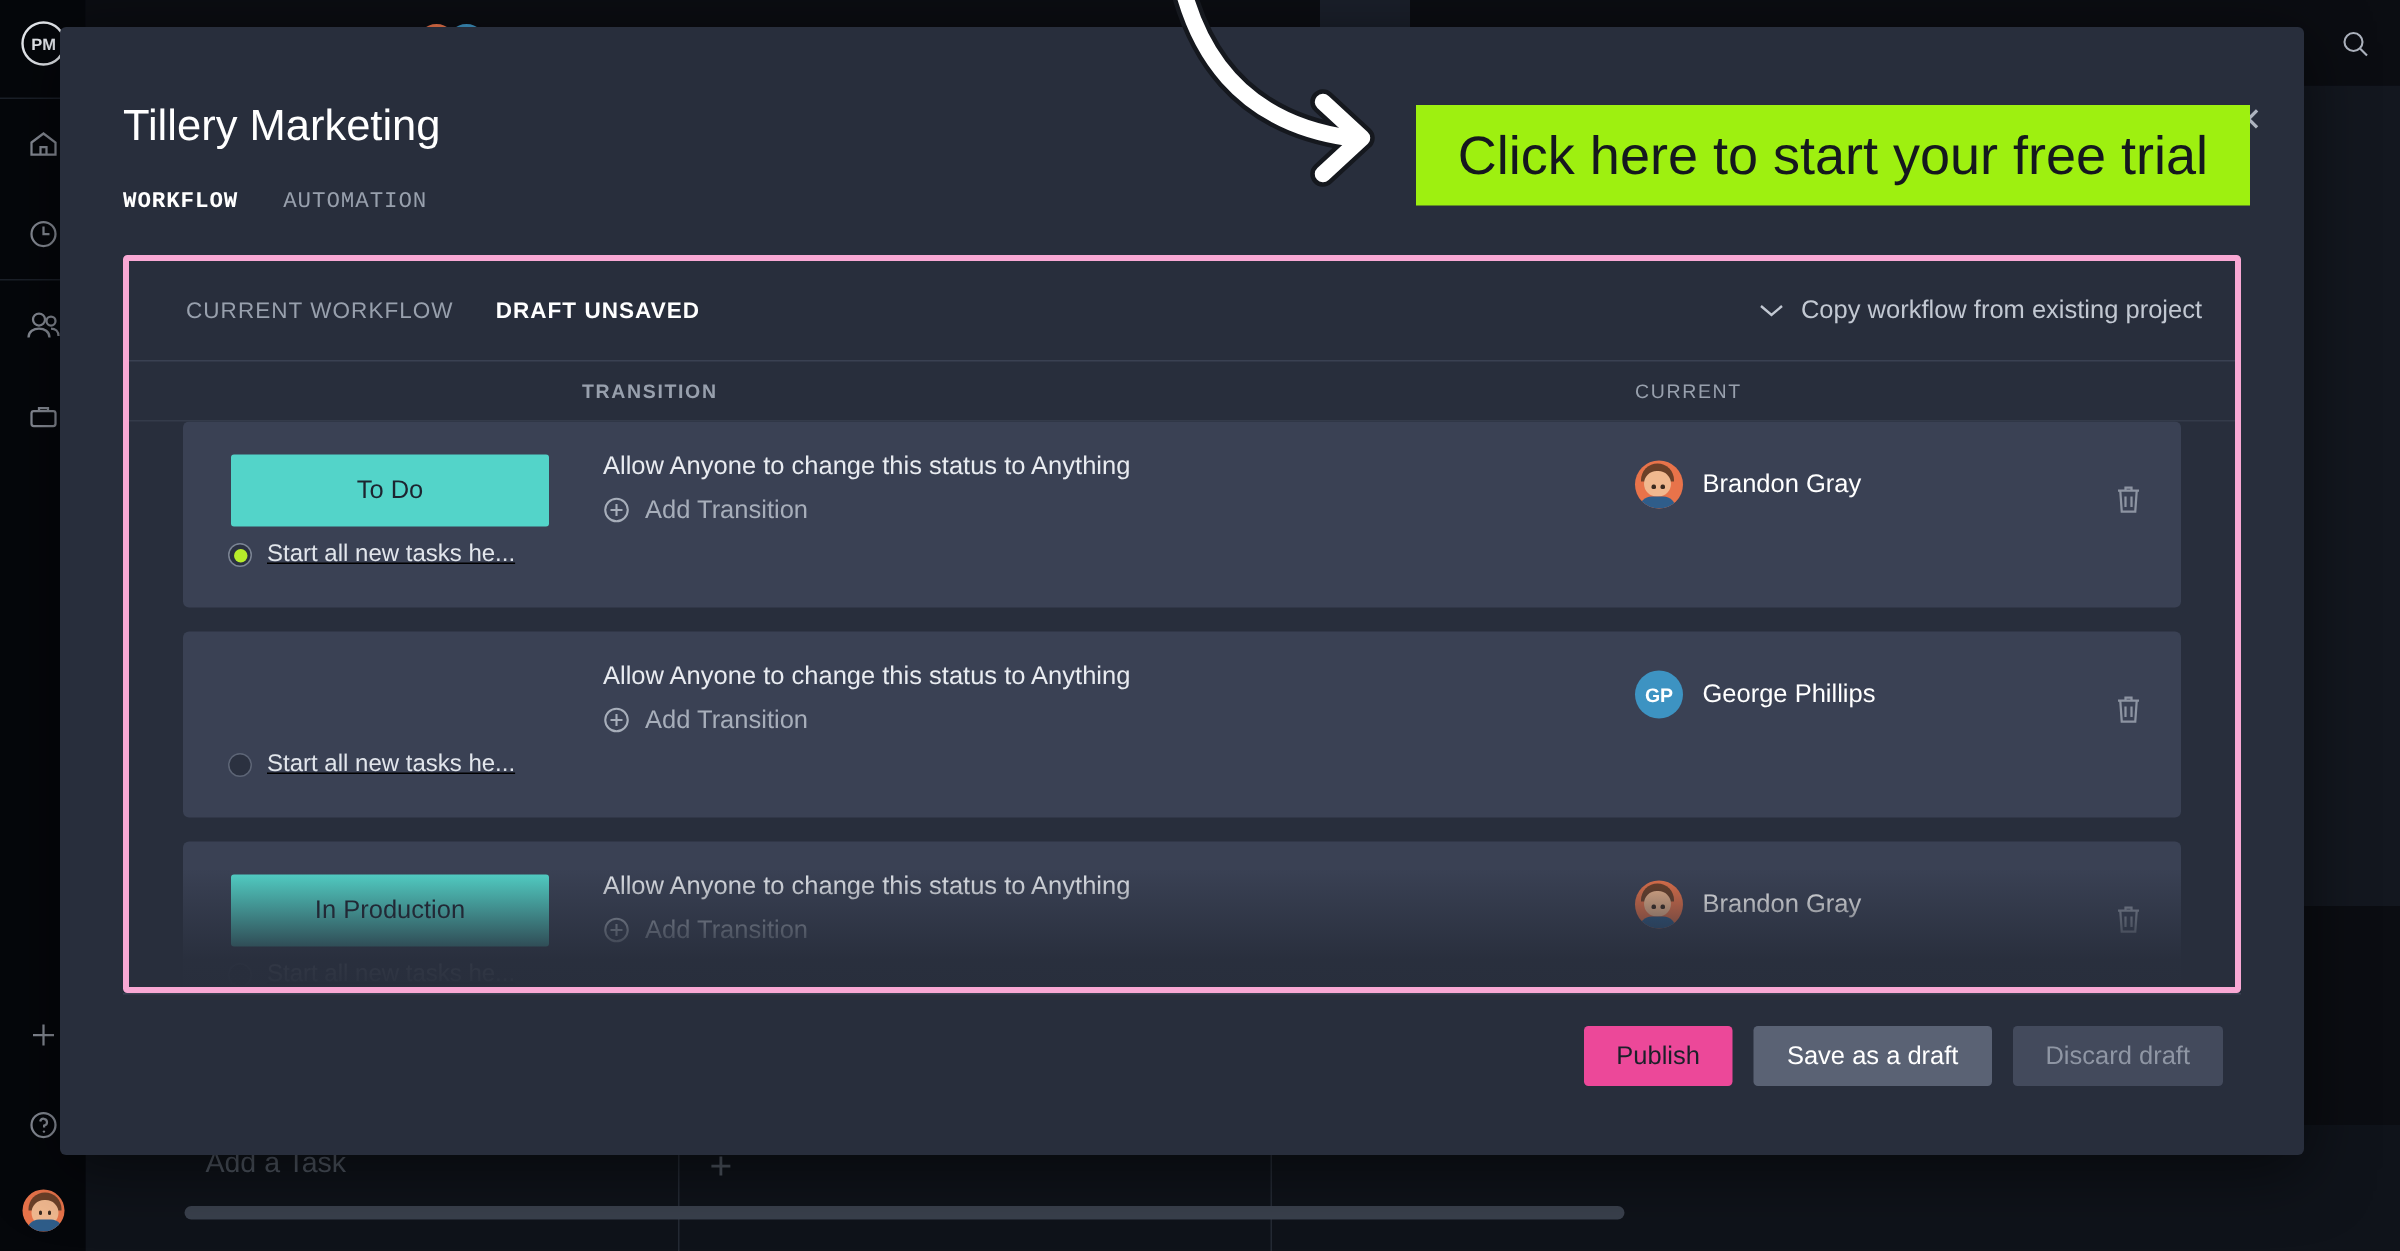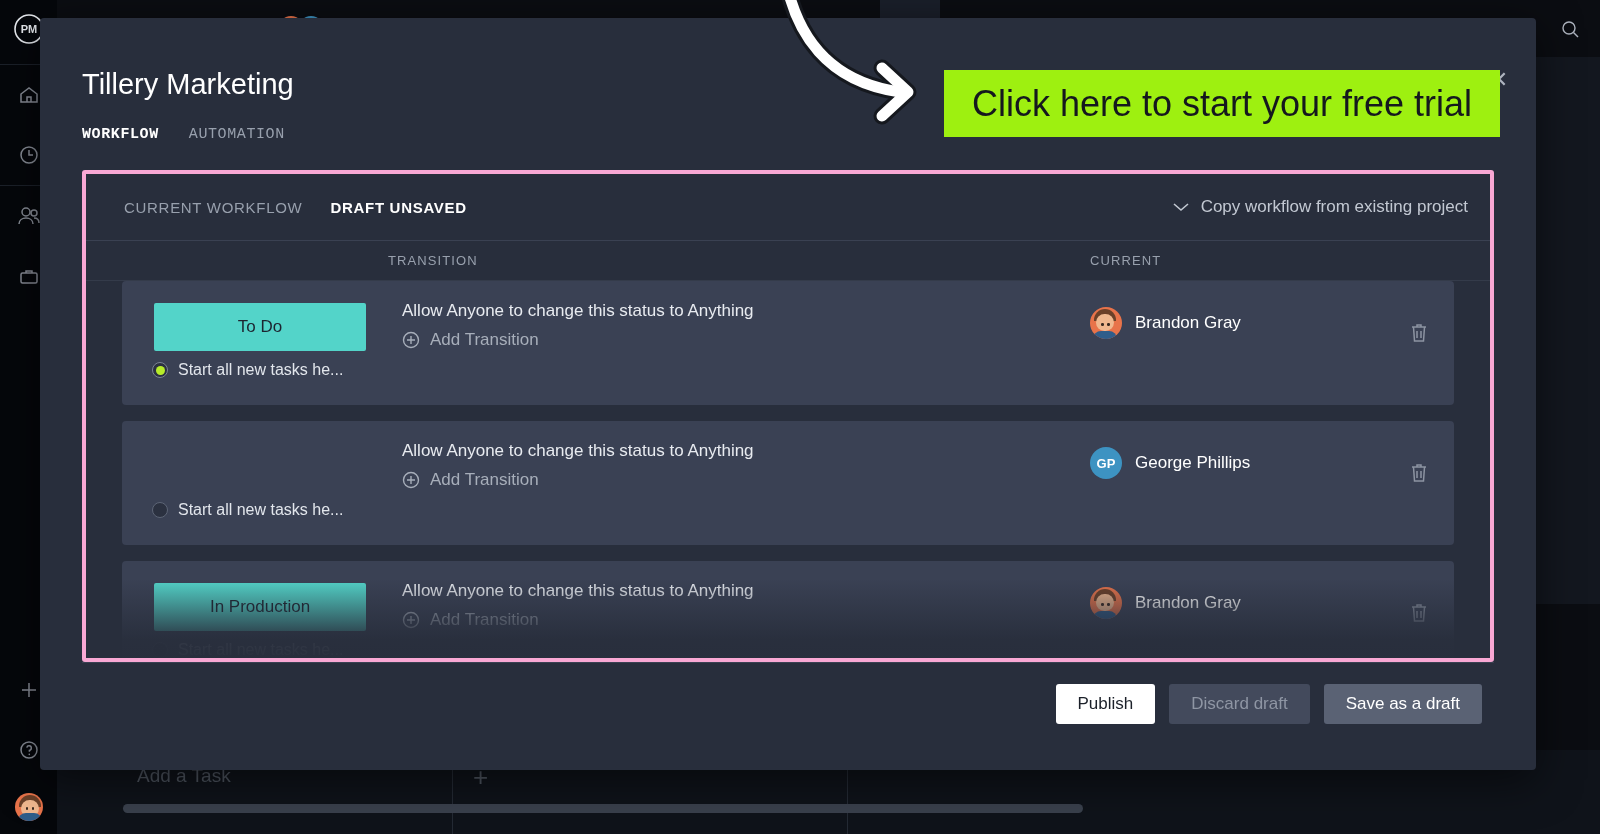--- a/index.html
+++ b/index.html
@@ -96,37 +96,37 @@
     margin-left: auto; display: flex; align-items: center; gap: 11px;
     font-size: 17px; color: #c2c8d2;
   }
   .chev { stroke: #c2c8d2; fill: none; stroke-width: 1.6; }
 
   .col-head {
     height: 40px; display: flex; align-items: center;
     font-size: 13px; letter-spacing: 1.1px; color: #98a0ad;
     position: relative; border-bottom: 1px solid #343b4a;
   }
-  .ch-transition { position: absolute; left: 302px; }
+  .ch-transition { position: absolute; left: 302px; font-weight: bold; }
   .ch-approval { position: absolute; left: 1004px; }
 
   .rows { position: relative; height: 384px; overflow: hidden; }
   .row {
     position: relative; margin: 0 36px 16px 36px; height: 124px;
     background: #3a4154; border-radius: 4px;
   }
   .row.third { height: 124px; }
   .status-chip {
     position: absolute; left: 32px; top: 22px; width: 212px; height: 48px;
     background: #53d4c9; border-radius: 2px;
     display: flex; align-items: center; justify-content: center;
     font-size: 17px; color: #1d2430;
   }
   .start-line {
-    position: absolute; left: 30px; top: 80px; display: flex; align-items: center; gap: 10px;
+    position: absolute; left: 30px; top: 80px; display: flex; align-items: center; gap: 10px; text-decoration: underline;
   }
   .radio { width: 16px; height: 16px; border-radius: 50%; background: #2b3140; border: 1px solid #5d6576; }
   .radio.on { background: #2b3140; border-color: #7b8494; display:flex; align-items:center; justify-content:center; }
   .radio.on::after { content:''; width:9px; height:9px; border-radius:50%; background:#b7ec2a; }
   .start-text { font-size: 16px; color: #e2e6ec; }
 
   .trans-col { position: absolute; left: 280px; top: 20px; }
   .trans-line { font-size: 17px; color: #e8ebf0; margin-bottom: 9px; }
   .add-trans { display: flex; align-items: center; gap: 10px; font-size: 17px; color: #a7aeba; }
   .plus-circ { stroke: #a7aeba; fill: none; stroke-width: 1.4; }
@@ -144,21 +144,21 @@
     pointer-events: none;
   }
 
   .footer {
     position: absolute; left: 42px; top: 644px; width: 1412px; height: 82px;
     display: flex; align-items: center; justify-content: flex-end; gap: 14px;
     padding-right: 12px; border-top: 1px solid #3a4152;
   }
   .btn { height: 40px; padding: 0 22px; border-radius: 3px; font-size: 17px;
          display: flex; align-items: center; justify-content: center; }
-  .btn-publish { background: #ffffff; color: #1b2029; }
+  .btn-publish { background: #ec4899; color: #1b2029; }
   .btn-draft { background: #5a6274; color: #ffffff; }
   .btn-discard { background: #434a5c; color: #8f96a4; }
 
   
   .cta {
     position: absolute; left: 944px; top: 70px; width: 556px; height: 67px;
     background: #9ef010; z-index: 20;
     display: flex; align-items: center; justify-content: center;
   }
   .cta-label { font-size: 36px; color: #15181e; }
@@ -451,22 +451,22 @@
             </svg>
           </div>
         </div>
 
         <div class="fade"></div>
       </div>
     </div>
 
     <div class="footer">
       <div class="btn btn-publish">Publish</div>
+      <div class="btn btn-draft">Save as a draft</div>
       <div class="btn btn-discard">Discard draft</div>
-      <div class="btn btn-draft">Save as a draft</div>
     </div>
   </div>
 
   <svg class="arrow" width="200" height="145" viewBox="0 0 200 145">
     <path d="M34 -20 C44 45 78 92 150 102" fill="none" stroke="#15181e" stroke-width="17" stroke-linecap="round"></path>
     <path d="M132 78 L158 102 L132 126" fill="none" stroke="#15181e" stroke-width="17" stroke-linecap="round" stroke-linejoin="round"></path>
     <path d="M34 -20 C44 45 78 92 150 102" fill="none" stroke="#ffffff" stroke-width="11" stroke-linecap="round"></path>
     <path d="M132 78 L158 102 L132 126" fill="none" stroke="#ffffff" stroke-width="11" stroke-linecap="round" stroke-linejoin="round"></path>
   </svg>
 

